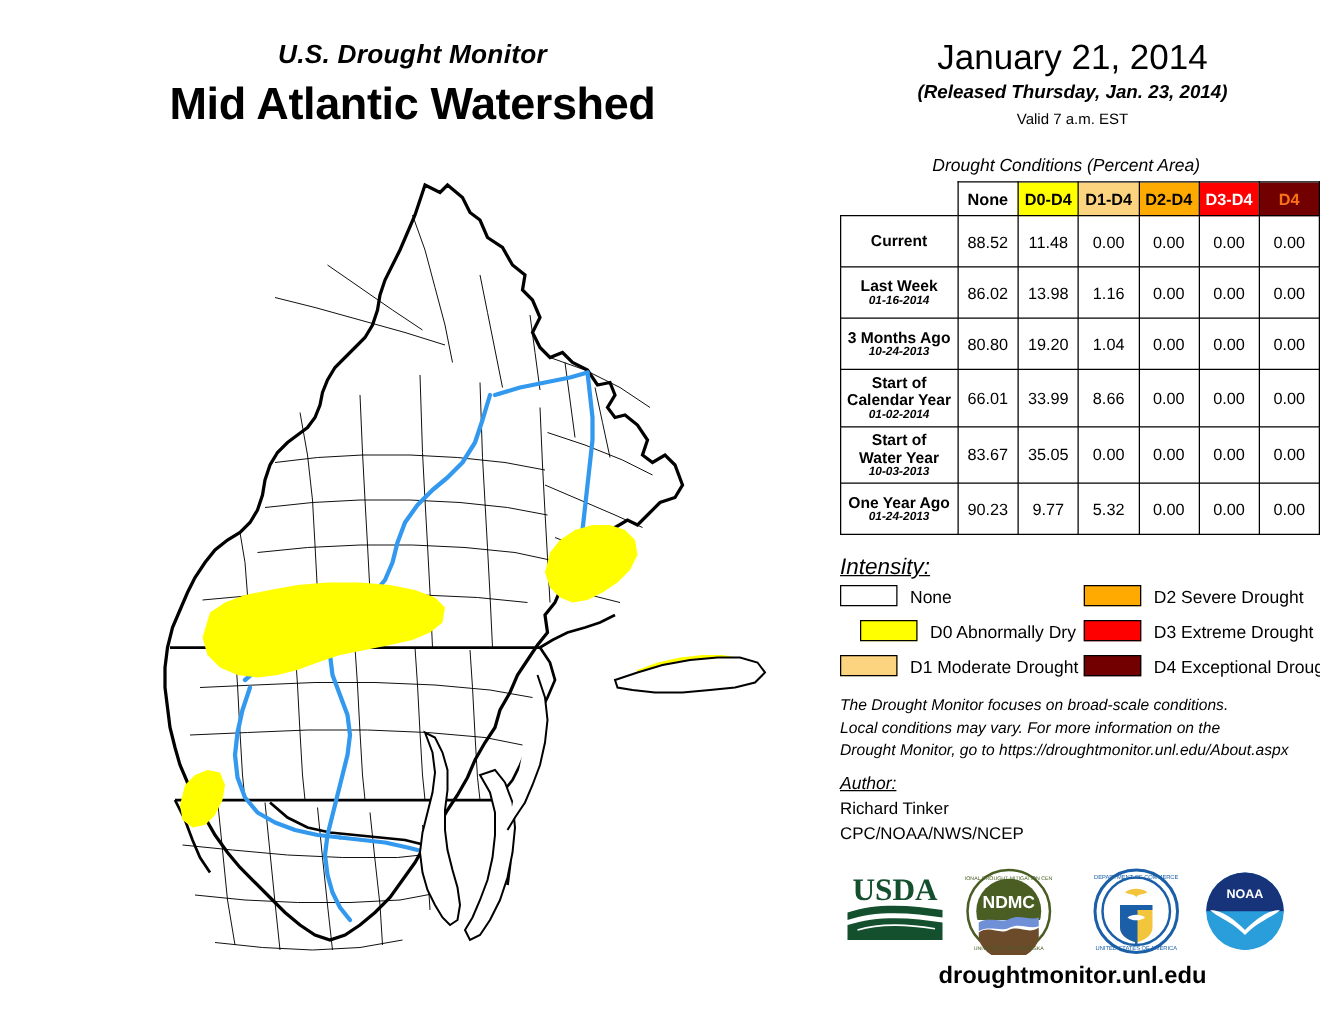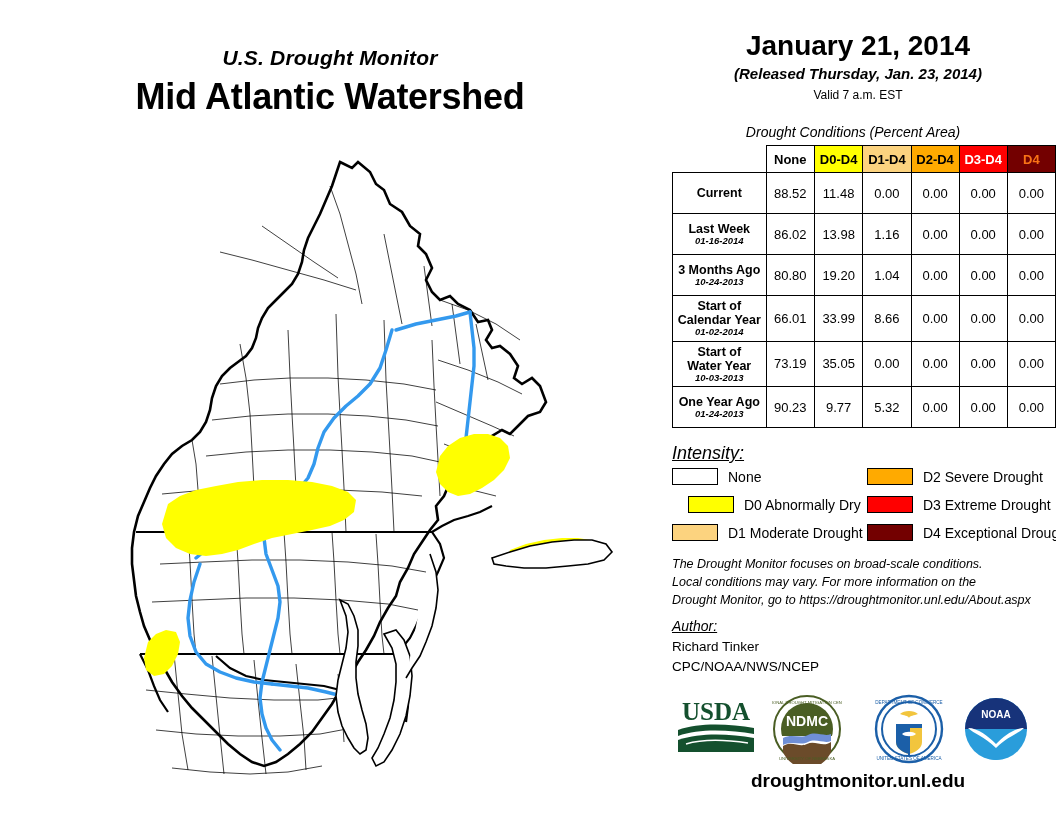--- a/index.html
+++ b/index.html
@@ -1,31 +1,31 @@
 <!DOCTYPE html>
 <html><head>
 <meta charset="utf-8">
 <style>
   html,body{margin:0;padding:0;background:#fff;}
   body{width:1056px;height:816px;position:relative;overflow:hidden;
        font-family:"Liberation Sans","DejaVu Sans",sans-serif;color:#000;}
 
   
-  #left-panel{position:absolute;left:0;top:14px;width:660px;height:603px;}
+  #left-panel{position:absolute;left:0;top:0;width:660px;height:603px;}
   #title-small{position:absolute;left:0;top:32px;width:660px;text-align:center;
                font-size:21px;font-weight:bold;font-style:italic;letter-spacing:.2px;}
   #title-big{position:absolute;left:0;top:62px;width:660px;text-align:center;
              font-size:36px;font-weight:bold;letter-spacing:-.3px;}
   #map-wrap{position:absolute;left:40px;top:120px;width:600px;height:680px;}
   #map-wrap svg{display:block;width:100%;height:100%;}
 
   
   #right-panel{position:absolute;left:660px;top:0;width:396px;height:816px;}
   #date-main{position:absolute;left:0;top:30px;width:396px;text-align:center;
-             font-size:28px;font-weight:bold;}
+             font-size:28px;font-weight:normal;}
   #date-released{position:absolute;left:0;top:65px;width:396px;text-align:center;
                  font-size:15px;font-weight:bold;font-style:italic;}
   #date-valid{position:absolute;left:0;top:88px;width:396px;text-align:center;
               font-size:12px;font-weight:normal;}
 
   
   #table-caption{position:absolute;left:0;top:124px;width:386px;text-align:center;
                  font-size:14px;font-style:italic;}
   #cond-table{position:absolute;left:12px;top:145px;border-collapse:collapse;}
   #cond-table td{border:1px solid #000;font-size:12.5px;text-align:center;
@@ -265,21 +265,21 @@
           <td class="val">0.00</td>
           <td class="val">0.00</td>
           <td class="val">0.00</td>
         </tr>
         <tr>
           <td class="rowlabel">
             <div>Start of</div>
             <div>Water Year</div>
             <span class="sub">10-03-2013</span>
           </td>
-          <td class="val">73.19</td>
+          <td class="val">83.67</td>
           <td class="val">35.05</td>
           <td class="val">0.00</td>
           <td class="val">0.00</td>
           <td class="val">0.00</td>
           <td class="val">0.00</td>
         </tr>
         <tr>
           <td class="rowlabel">
             <div>One Year Ago</div>
             <span class="sub">01-24-2013</span>

